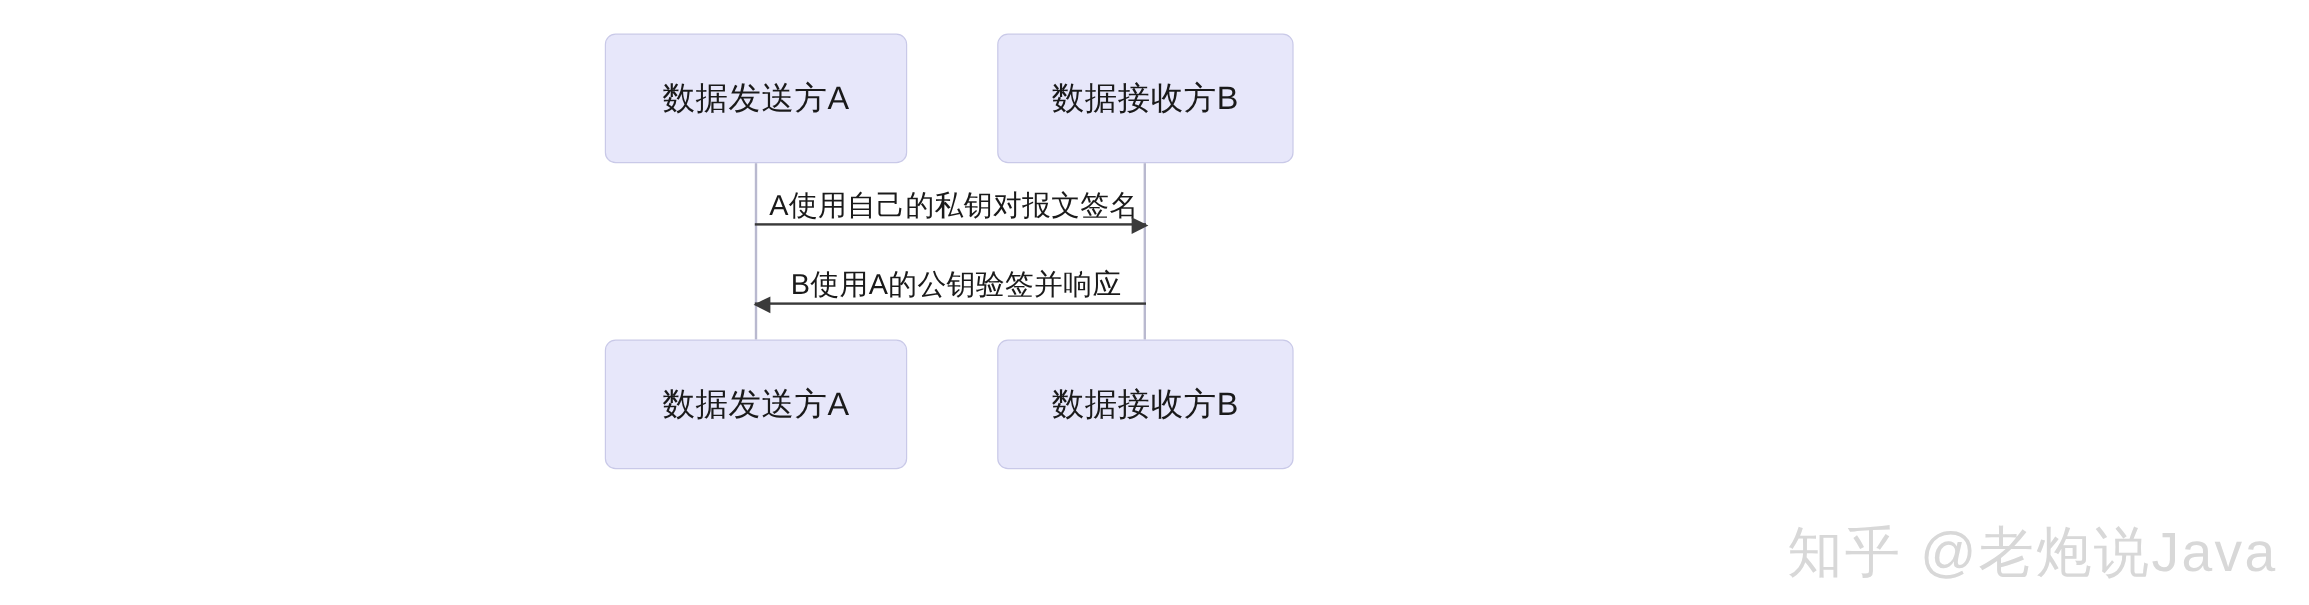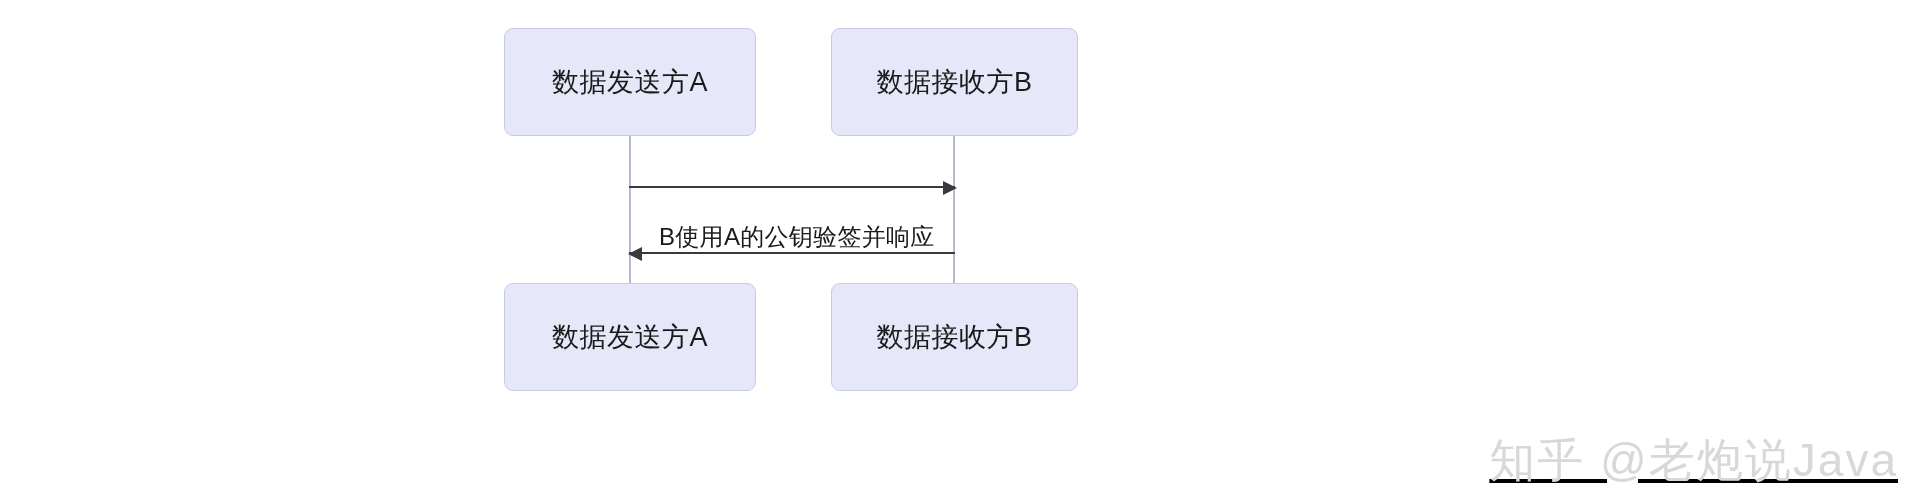--- a/index.html
+++ b/index.html
@@ -91,21 +91,20 @@
   #msg-1-label { left: 641px; top: 155px; }
   #msg-2-label { left: 659px; top: 221px; }
 
   
   #watermark {
     position: absolute;
     right: 26px;
     bottom: 14px;
     text-align: right;
     user-select: none;
-    text-decoration: underline;
   }
   #watermark-main {
     font-size: 46px;
     color: #d8d8d8;
     letter-spacing: 2px;
     line-height: 1.1;
     font-family: "Liberation Sans", "DejaVu Sans", sans-serif;
   }
   #watermark-sub {
     font-size: 17px;
@@ -120,20 +119,21 @@
 
 <div id="canvas">
 
   <div class="participant-box" id="box-a-top">数据发送方A</div>
 
   <div class="participant-box" id="box-b-top">数据接收方B</div>
 
   <div class="lifeline" id="lifeline-a"></div>
   <div class="lifeline" id="lifeline-b"></div>
 
+  <div class="message-label" id="msg-1-label">A使用自己的私钥对报文签名</div>
   <div class="message" id="msg-1-line"></div>
   <div class="arrow-head" id="msg-1-head"></div>
 
   <div class="message-label" id="msg-2-label">B使用A的公钥验签并响应</div>
   <div class="message" id="msg-2-line"></div>
   <div class="arrow-head" id="msg-2-head"></div>
 
   <div class="participant-box" id="box-a-bottom">数据发送方A</div>
 
   <div class="participant-box" id="box-b-bottom">数据接收方B</div>

